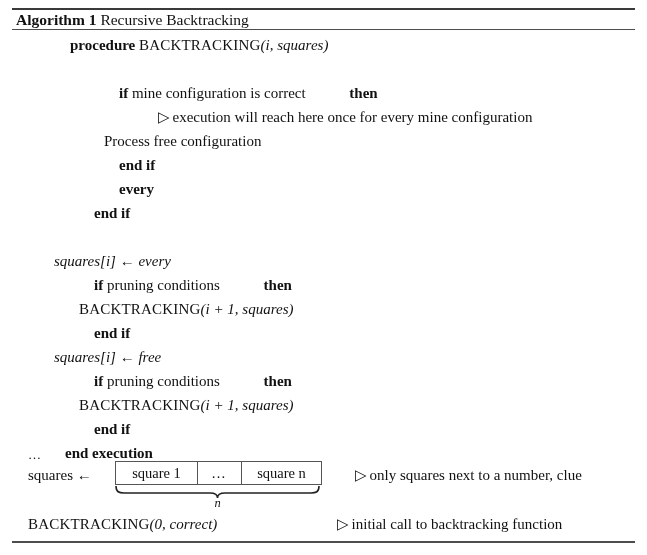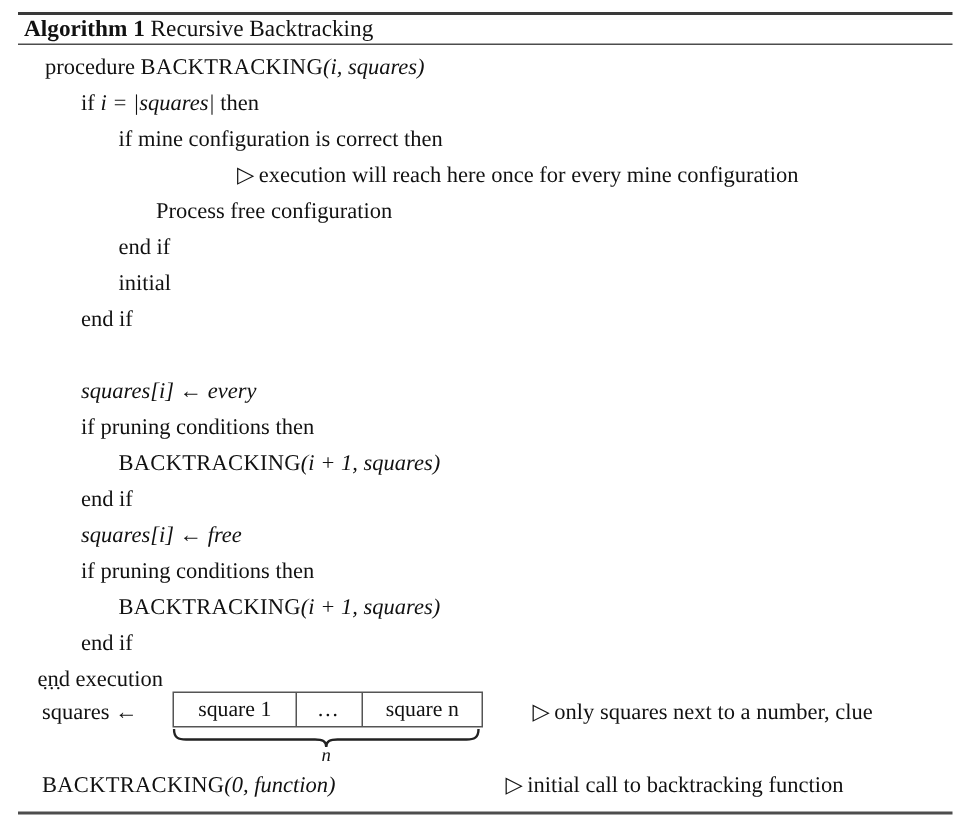--- a/index.html
+++ b/index.html
@@ -46,21 +46,21 @@
   .caption .num { font-weight: bold; }
   .caption .ttl { font-weight: normal; }
 
   
   .line {
     position: absolute;
     font-size: 15px;
     line-height: 18px;
     white-space: nowrap;
   }
-  .kw   { font-weight: normal; }
+  .kw   { font-weight: bold; margin-left: 40px; }
   .mi   { font-style: italic; }
   .txt  { font-style: normal; }
   .sc {
     font-variant: small-caps;
     font-style: normal;
     letter-spacing: .2px;
   }
   .cmt { font-style: normal; }
   .tri { font-style: normal; padding-right: 3px; }
 
@@ -118,46 +118,41 @@
   <div class="caption">
     <span class="num">Algorithm 1</span>
     <span class="ttl">Recursive Backtracking</span>
   </div>
 
   <div class="line" style="left:30px; top:36px;">
     <span class="kw">procedure</span>
     <span class="sc">BACKTRACKING</span><span class="mi">(i, squares)</span>
   </div>
 
-  <div class="line" style="left:54px; top:60px;">
-    <span class="kw">if</span>
-    <span class="mi">i = |squares|</span>
-    <span class="kw">then</span>
-  </div>
 
   <div class="line" style="left:79px; top:84px;">
     <span class="kw">if</span>
     <span class="txt">mine configuration is correct</span>
     <span class="kw">then</span>
   </div>
 
   <div class="line" style="left:158px; top:108px;">
     <span class="tri">▷</span><span class="cmt">execution will reach here once for every mine configuration</span>
   </div>
 
   <div class="line" style="left:104px; top:132px;">
     <span class="txt">Process free configuration</span>
   </div>
 
   <div class="line" style="left:79px; top:156px;">
     <span class="kw">end if</span>
   </div>
 
   <div class="line" style="left:79px; top:180px;">
-    <span class="kw">initial</span>
+    <span class="kw">every</span>
   </div>
 
   <div class="line" style="left:54px; top:204px;">
     <span class="kw">end if</span>
   </div>
 
   <div class="line" style="left:54px; top:252px;">
     <span class="mi">squares[i] ← every</span>
   </div>
 
@@ -215,20 +210,20 @@
     <path d="M1,0 C1,6 4,7 9,7 L95,7 C100,7 102.5,8 102.5,12 C102.5,8 105,7 110,7 L196,7 C201,7 204,6 204,0" fill="none" stroke="#222222" stroke-width="1.6" stroke-linecap="round"></path>
   </svg>
 
   <div class="bracelabel">n</div>
 
   <div class="line" style="left:327px; top:466px;padding-left:28px;">
     <span class="tri">▷</span><span class="cmt">only squares next to a number, clue</span>
   </div>
 
   <div class="line" style="left:28px; top:515px;">
-    <span class="sc">BACKTRACKING</span><span class="mi">(0, function)</span>
+    <span class="sc">BACKTRACKING</span><span class="mi">(0, correct)</span>
   </div>
 
   <div class="line" style="left:337px; top:515px;">
     <span class="tri">▷</span><span class="cmt">initial call to backtracking function</span>
   </div>
 
 </div>
 
 </body></html>

